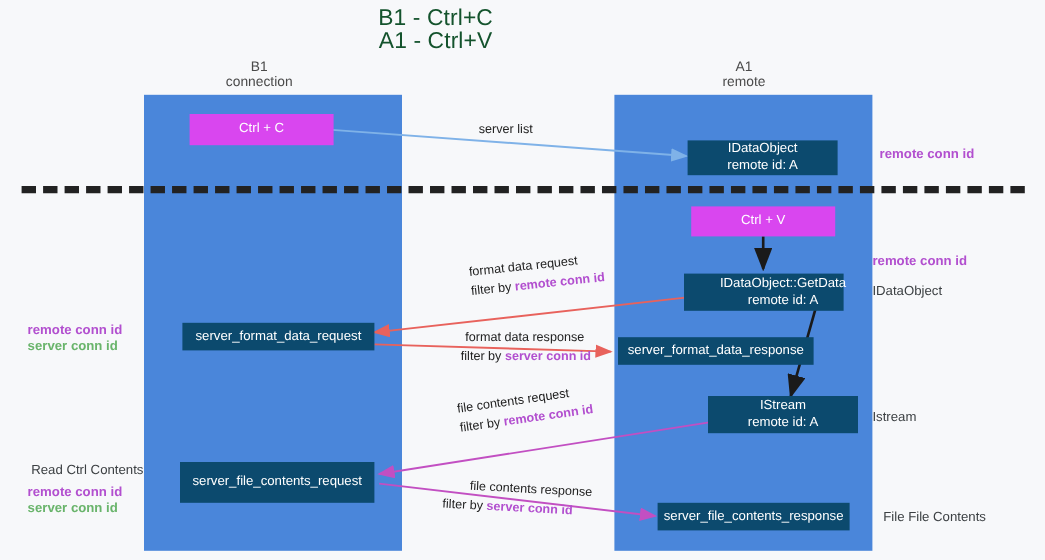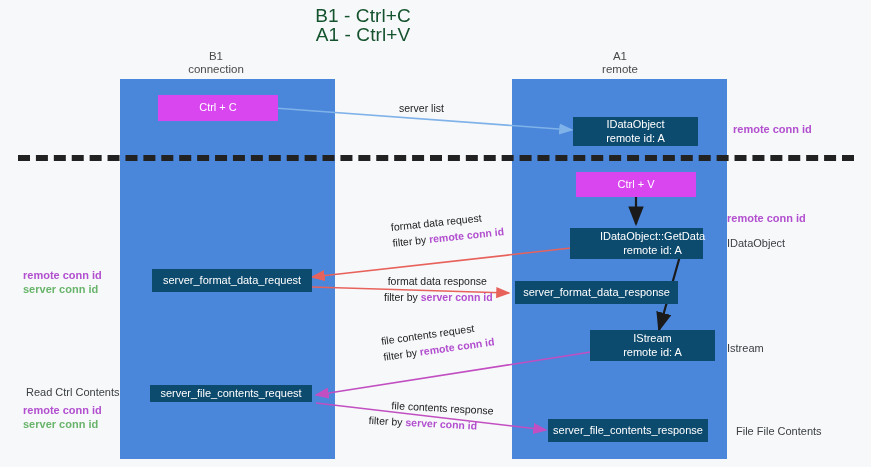--- a/index.html
+++ b/index.html
@@ -138,21 +138,21 @@
 
   <div class="box orange" style="left:515px;top:281px;width:163px;height:23px;">
     <span>server_format_data_response</span>
   </div>
 
   <div class="box orange" style="left:590px;top:330px;width:125px;height:31px;">
     <span>IStream</span>
     <span>remote id: A</span>
   </div>
 
-  <div class="box orange" style="left:150px;top:385px;width:162px;height:17px;">
+  <div class="box orange" style="left:150px;top:385px;width:162px;height:34px;">
     <span>server_file_contents_request</span>
   </div>
 
   <div class="box orange" style="left:548px;top:419px;width:160px;height:23px;">
     <span>server_file_contents_response</span>
   </div>
 
   <div class="midlbl" style="left:399px;top:100px;">
     <span>server list</span>
   </div>

